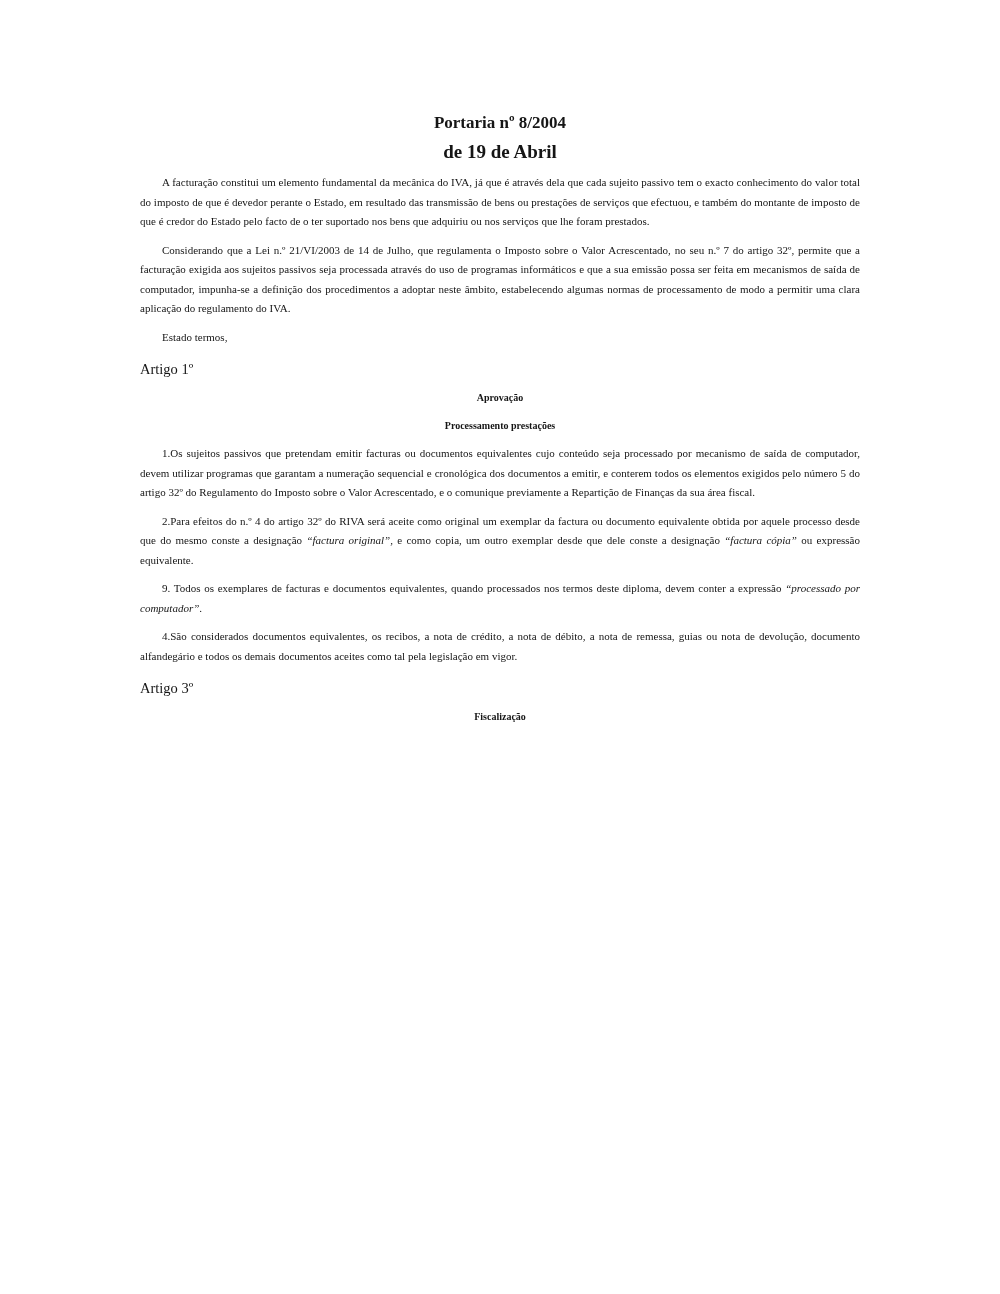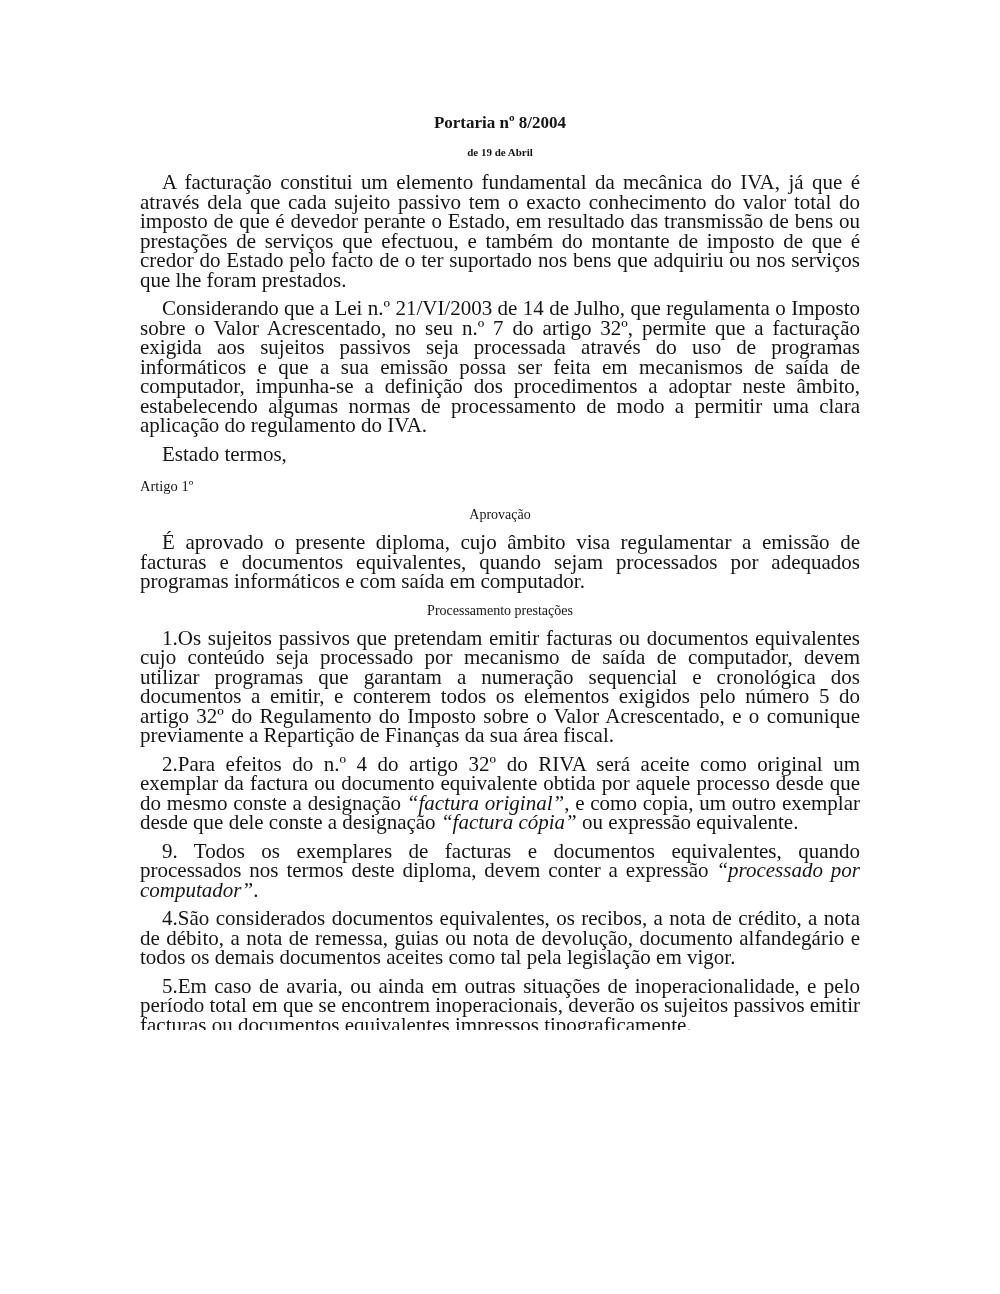--- a/index.html
+++ b/index.html
@@ -20,43 +20,43 @@
   }
   .doc-title {
     text-align: center;
     font-size: 17px;
     font-weight: bold;
     margin: 0 0 9px 0;
     line-height: 22px;
   }
   .doc-subtitle {
     text-align: center;
-    font-size: 11px;
+    font-size: 19px;
     font-weight: bold;
     margin: 0 0 12px 0;
     line-height: 18px;
   }
   .para {
     text-align: justify;
     text-indent: 22px;
-    font-size: 21px;
+    font-size: 11px;
     line-height: 19.5px;
     margin: 9px 0;
   }
   .article-num {
     text-align: left;
     font-size: 14.5px;
     font-weight: normal;
     line-height: 19px;
     margin: 13px 0 4px 0;
   }
   .article-title {
     text-align: center;
-    font-size: 14px;
-    font-weight: normal;
+    font-size: 10px;
+    font-weight: bold;
     line-height: 19px;
     margin: 9px 0 7px 0;
   }
   .it { font-style: italic; }
 </style>
 </head>
 <body>
 
 <div class="page">
 
@@ -69,31 +69,30 @@
   <p class="para"><span>Considerando que a Lei n.º 21/VI/2003 de 14 de Julho, que regulamenta o Imposto sobre o Valor Acrescentado, no seu n.º 7 do artigo 32º, permite que a facturação exigida aos sujeitos passivos seja processada através do uso de programas informáticos e que a sua emissão possa ser feita em mecanismos de saída de computador, impunha-se a definição dos procedimentos a adoptar neste âmbito, estabelecendo algumas normas de processamento de modo a permitir uma clara aplicação do regulamento do IVA.</span></p>
 
   <p class="para"><span>Estado termos,</span></p>
 
 
 
   <p class="article-num">Artigo 1º</p>
 
   <p class="article-title">Aprovação</p>
 
-  <p class="para"><span>É aprovado o presente diploma, cujo âmbito visa regulamentar a emissão de facturas e documentos equivalentes, quando sejam processados por adequados programas informáticos e com saída em computador.</span></p>
 
 
   <p class="article-title">Processamento prestações</p>
 
   <p class="para"><span>1.Os sujeitos passivos que pretendam emitir facturas ou documentos equivalentes cujo conteúdo seja processado por mecanismo de saída de computador, devem utilizar programas que garantam a numeração sequencial e cronológica dos documentos a emitir, e conterem todos os elementos exigidos pelo número 5 do artigo  32º do Regulamento do Imposto sobre o Valor Acrescentado, e o comunique previamente a Repartição de Finanças da sua área fiscal.</span></p>
 
   <p class="para"><span>2.Para efeitos do n.º 4 do artigo 32º do RIVA será aceite como original um exemplar da factura ou documento equivalente  obtida por aquele processo desde que do mesmo conste a designação </span><span class="it">“factura original”</span><span>, e como copia, um outro exemplar desde que dele conste a designação </span><span class="it">“factura cópia”</span><span> ou expressão equivalente.</span></p>
 
   <p class="para"><span>9. Todos os exemplares de facturas e documentos equivalentes, quando processados nos termos deste diploma, devem conter a expressão </span><span class="it">“processado por computador”</span><span>.</span></p>
 
   <p class="para"><span>4.São considerados documentos equivalentes, os recibos, a nota de crédito, a nota de débito, a nota de remessa,  guias ou nota de devolução, documento alfandegário e todos os demais documentos aceites como tal pela legislação em vigor.</span></p>
 
-  <p class="para"><span>5.Em caso de avaria, ou ainda em outras situações de inoperacionalidade, e pelo período total em que se encontrem inoperacionais, deverão os sujeitos passivos emitir facturas ou documentos equivalentes impressos tipograficamente.</span></p>
 
   <p class="article-num">Artigo 3º</p>
 
+  <p class="article-title">Fiscalização</p>
 
 </div>
 
 </body></html>

